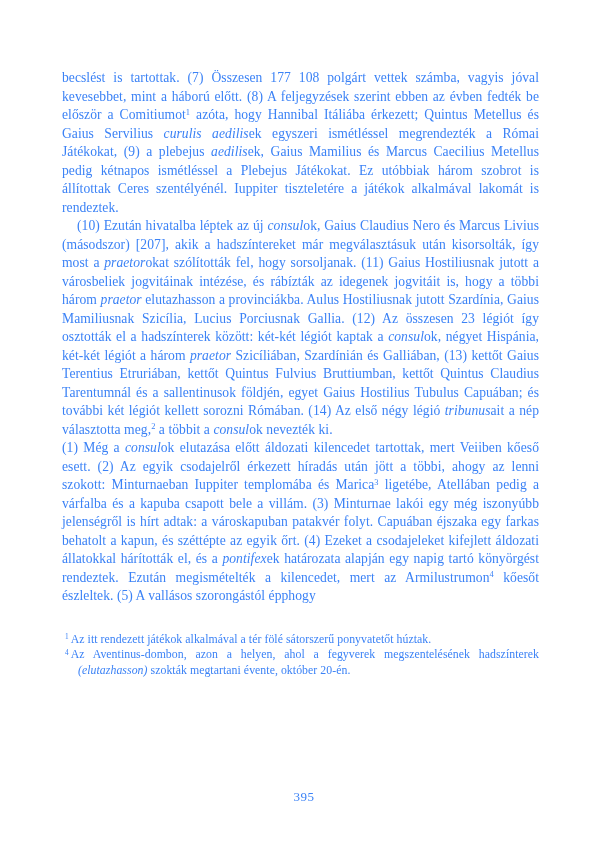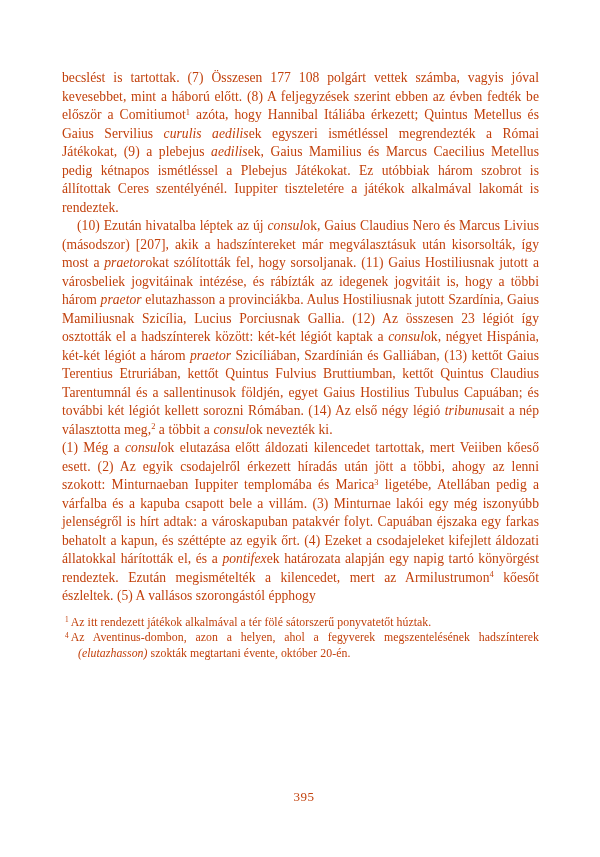--- a/index.html
+++ b/index.html
@@ -5,21 +5,21 @@
   html, body {
     margin: 0;
     padding: 0;
     background: #ffffff;
   }
   .page {
     position: relative;
     width: 600px;
     height: 857px;
     background: #ffffff;
-    color: #c2410c;
+    color: #3b82f6;
     font-family: "Liberation Serif", "DejaVu Serif", serif;
     overflow: hidden;
   }
   .text-block {
     margin: 69px 61px 0 62px;
   }
   p.body-para {
     margin: 0;
     font-size: 13.6px;
     line-height: 18.5px;
@@ -35,21 +35,21 @@
     line-height: 18.5px;
   }
   sup.fn-ref, sup.fn-marker {
     font-size: 0.62em;
     line-height: 0;
     vertical-align: baseline;
     position: relative;
     top: -0.48em;
   }
   .footnotes {
-    margin: 9px 61px 0 65px;
+    margin: 26px 61px 0 65px;
   }
   p.footnote {
     margin: 0;
     font-size: 11.8px;
     line-height: 15.9px;
     text-align: justify;
     padding-left: 13px;
     text-indent: -13px;
     letter-spacing: 0.05px;
   }

